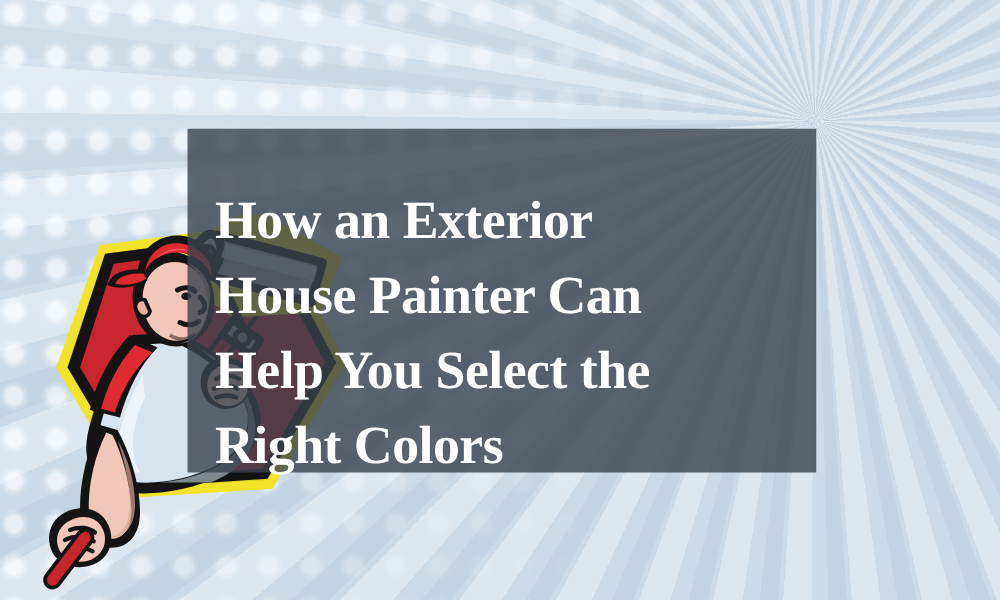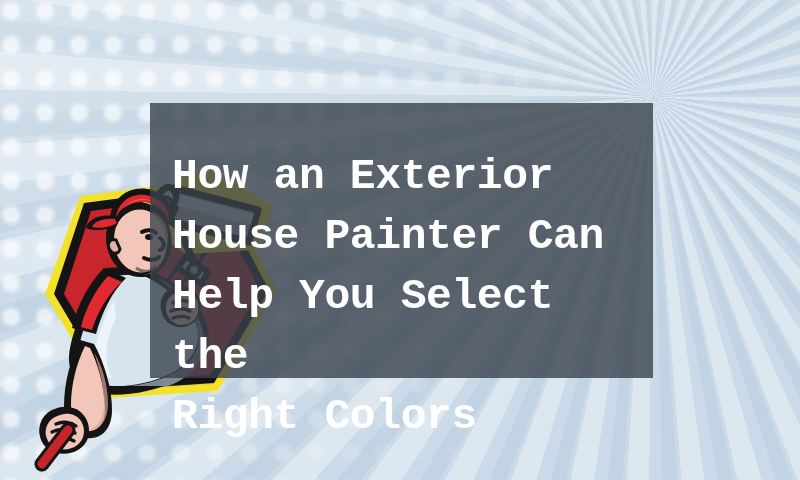--- a/index.html
+++ b/index.html
@@ -43,21 +43,21 @@
   .mascot svg{display:block;width:100%;height:100%;}
 
   
   .overlay{
     position:absolute;left:150px;top:103px;width:503px;height:275px;
     background:rgba(58,66,76,0.80);
   }
   .title-block{
     position:absolute;left:172px;top:118px;width:470px;
     color:#ffffff;
-    font-family:Liberation Mono, monospace;
+    font-family:Liberation Serif, serif;
     font-weight:bold;
     font-size:43px;
     line-height:60px;
     letter-spacing:-0.4px;
     white-space:pre-line;
   }
 </style>
 </head>
 <body>
 

